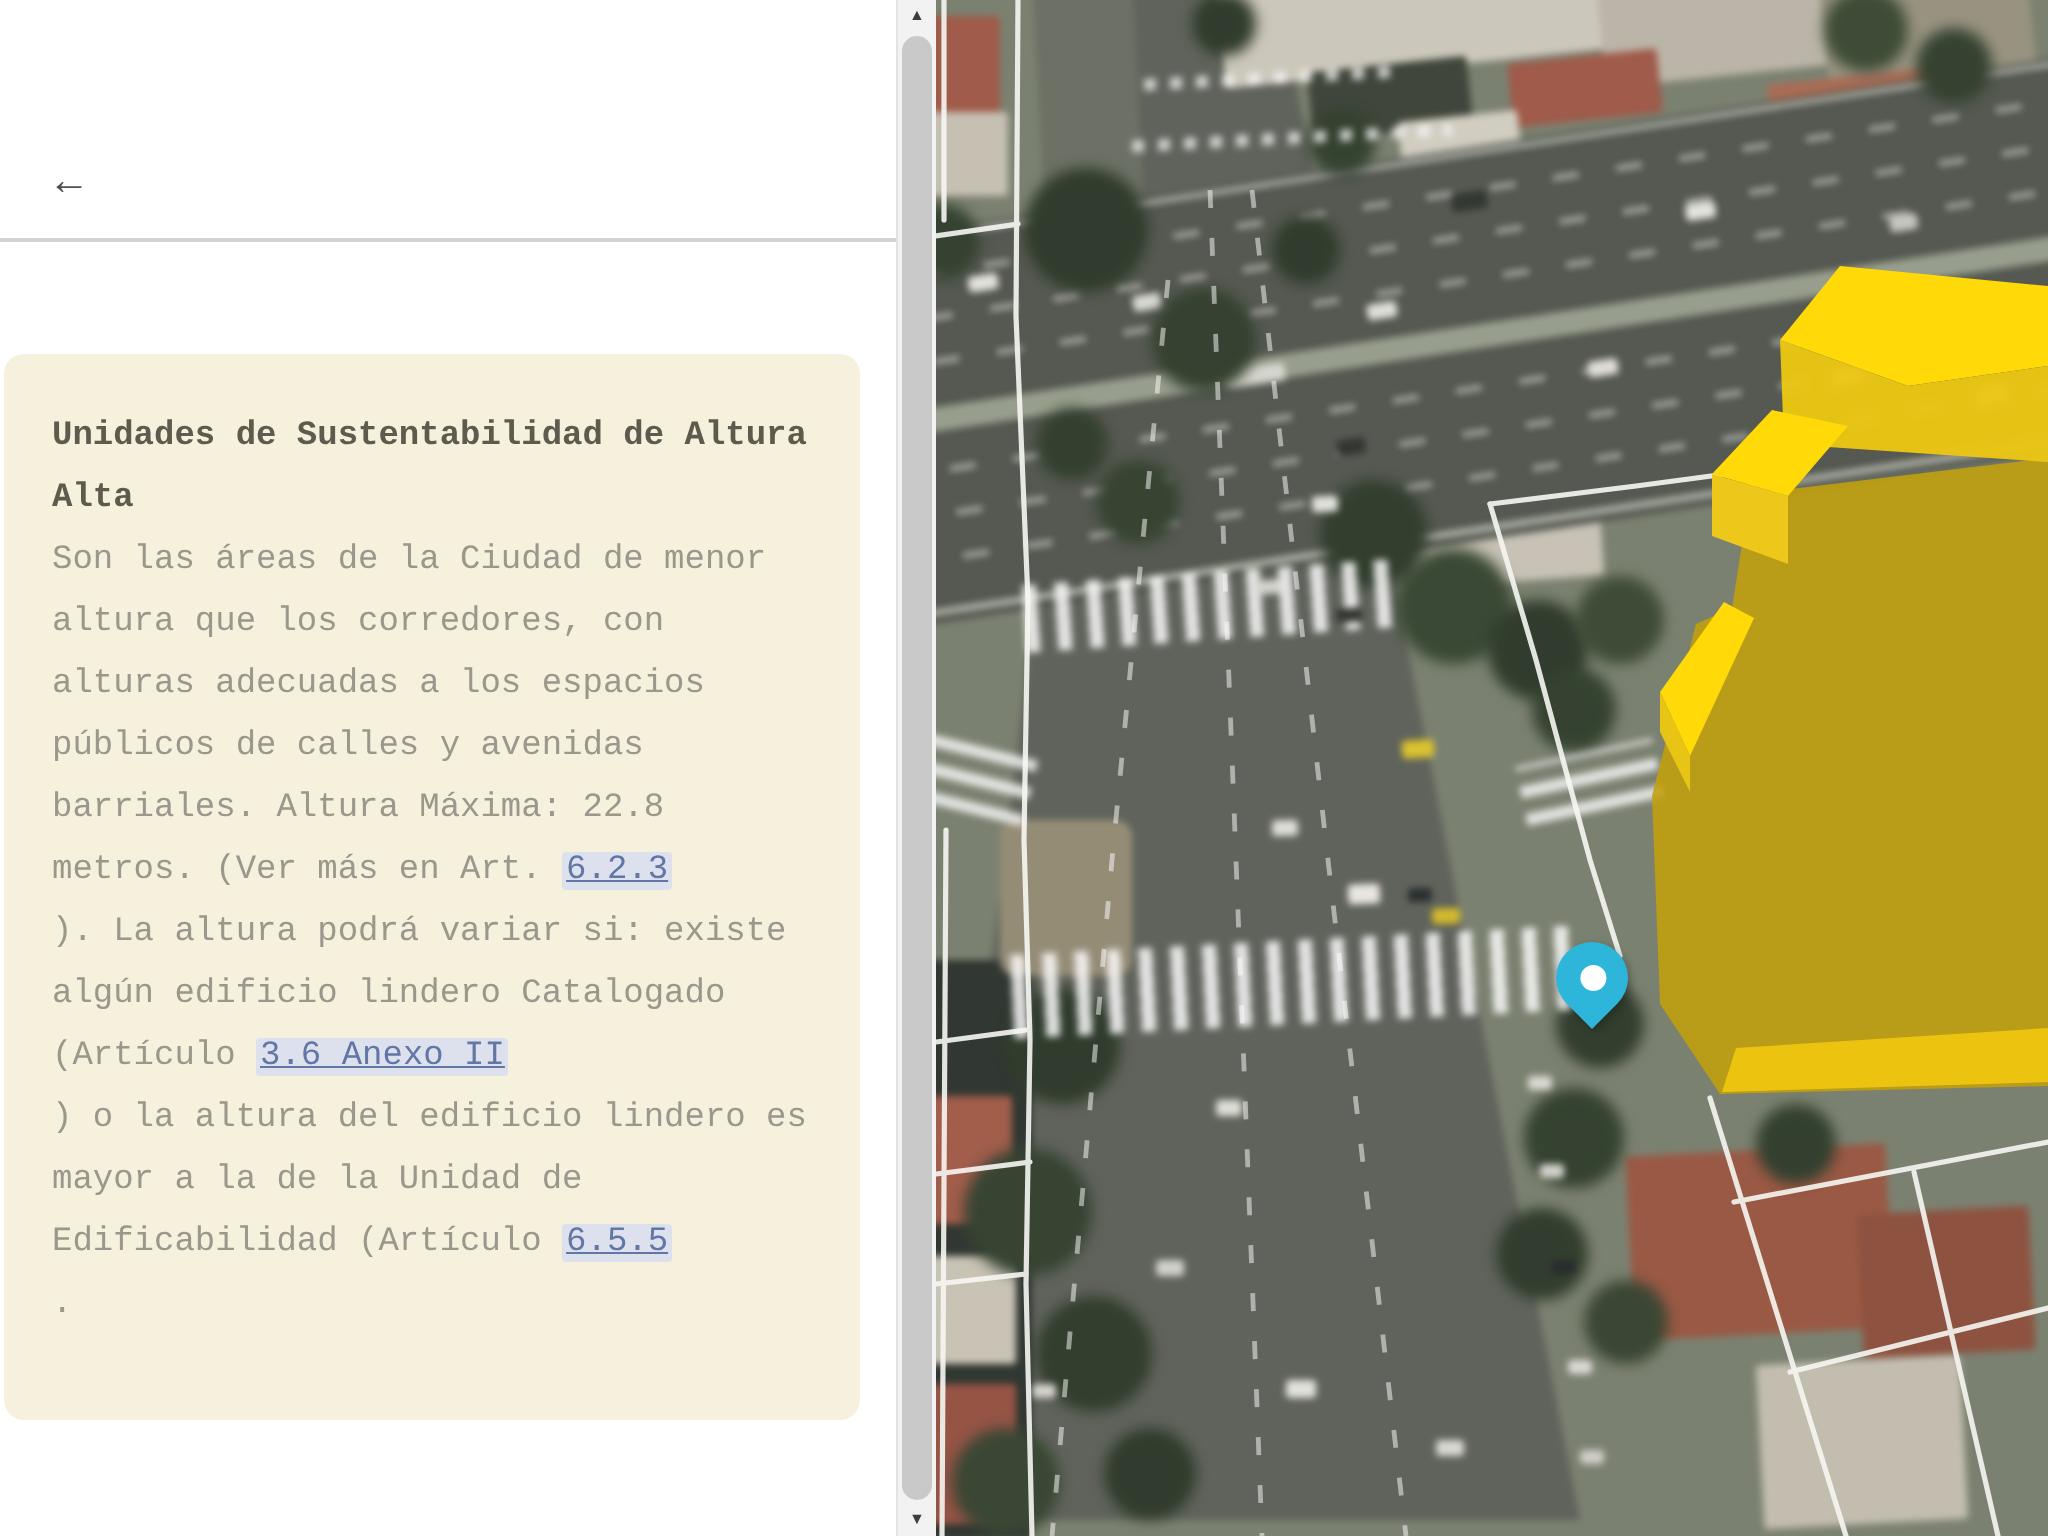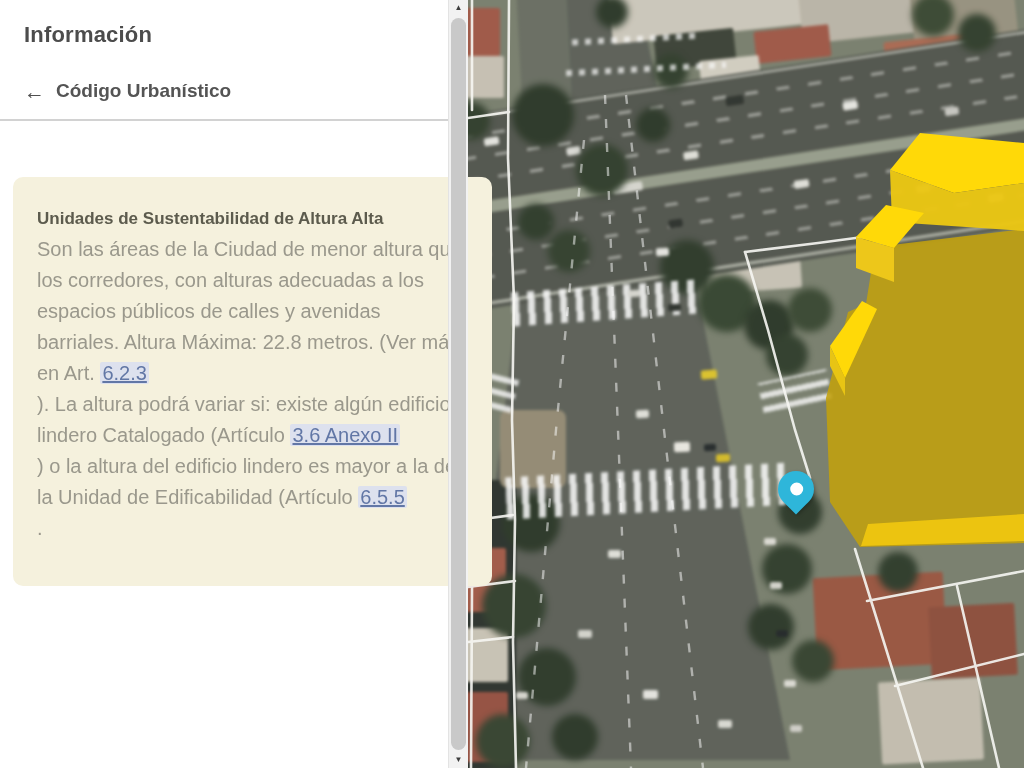--- a/index.html
+++ b/index.html
@@ -7,24 +7,24 @@
           font-family:"Liberation Sans","DejaVu Sans",sans-serif;}
 
   
   .panel{position:absolute;left:0;top:0;width:448px;height:768px;background:#ffffff;z-index:3;}
   .panel-title{margin:0;position:absolute;left:24px;top:22px;font-size:22px;font-weight:700;color:#4c4c4c;letter-spacing:.2px;}
   .back-row{position:absolute;left:24px;top:80px;display:flex;align-items:center;gap:11px;cursor:pointer;}
   .back-arrow{font-size:21px;color:#4f4f4f;line-height:1;}
   .back-label{font-size:19px;font-weight:700;color:#545454;}
   .divider{position:absolute;left:0;top:119px;width:448px;height:2px;background:#d2d2d2;}
 
-  .card{position:absolute;left:13px;top:177px;width:479px;box-sizing:border-box;
-        background:#f5f1dd;border-radius:10px;padding:26px 24px 42px 24px;}
+  .card{position:absolute;left:2px;top:177px;width:428px;box-sizing:border-box;
+        background:#f5f1dd;border-radius:10px;padding:26px 24px 42px 24px;font-family:Liberation Mono, monospace;}
   .card-title{font-size:17px;font-weight:700;color:#5c5b4d;line-height:31px;}
-  .card-text{font-size:20px;color:#9a988c;line-height:31px;}
+  .card-text{font-size:17px;color:#9a988c;line-height:31px;}
   .card-text.p2{margin-top:31px;}
   .link{color:#6277a6;text-decoration:underline;background:#dde1ee;border-radius:2px;padding:0 2px;cursor:pointer;}
 
   
   .scrollbar{position:absolute;left:448px;top:0;width:20px;height:768px;background:#f2f2f2;z-index:4;
              border-left:1px solid #e3e3e3;box-sizing:border-box;}
   .sb-thumb{position:absolute;left:2px;top:18px;width:15px;height:732px;background:#c9c9c9;border-radius:8px;}
   .sb-arrow{position:absolute;left:0;width:19px;text-align:center;font-size:8px;color:#3d3d3d;line-height:14px;}
   .sb-arrow.up{top:1px;} .sb-arrow.down{bottom:1px;}
 
@@ -200,24 +200,22 @@
         <polygon points="362,346 377,378 377,396 362,366" fill="#e8c414"></polygon>
       </g>
     </svg>
 
     <div class="pin">
       <div class="pin-inner"></div>
     </div>
   </div>
 
   <div class="panel">
-    <h1 class="panel-title">Información</h1>
     <div class="back-row">
       <span class="back-arrow">←</span>
-      <span class="back-label">Código Urbanístico</span>
     </div>
     <div class="divider"></div>
 
     <div class="card">
       <div class="card-title">Unidades de Sustentabilidad de Altura Alta</div>
       <div class="card-text"><span>Son las áreas de la Ciudad de menor altura que los corredores, con alturas adecuadas a los espacios públicos de calles y avenidas barriales. Altura Máxima: 22.8 metros. (Ver más en Art. </span><a class="link">6.2.3</a><br><span>). La altura podrá variar si: existe algún edificio lindero Catalogado (Artículo </span><a class="link">3.6 Anexo II</a><br><span>) o la altura del edificio lindero es mayor a la de la Unidad de Edificabilidad (Artículo </span><a class="link">6.5.5</a><br><span>.</span></div>
     </div>
   </div>
 
   <div class="scrollbar">

